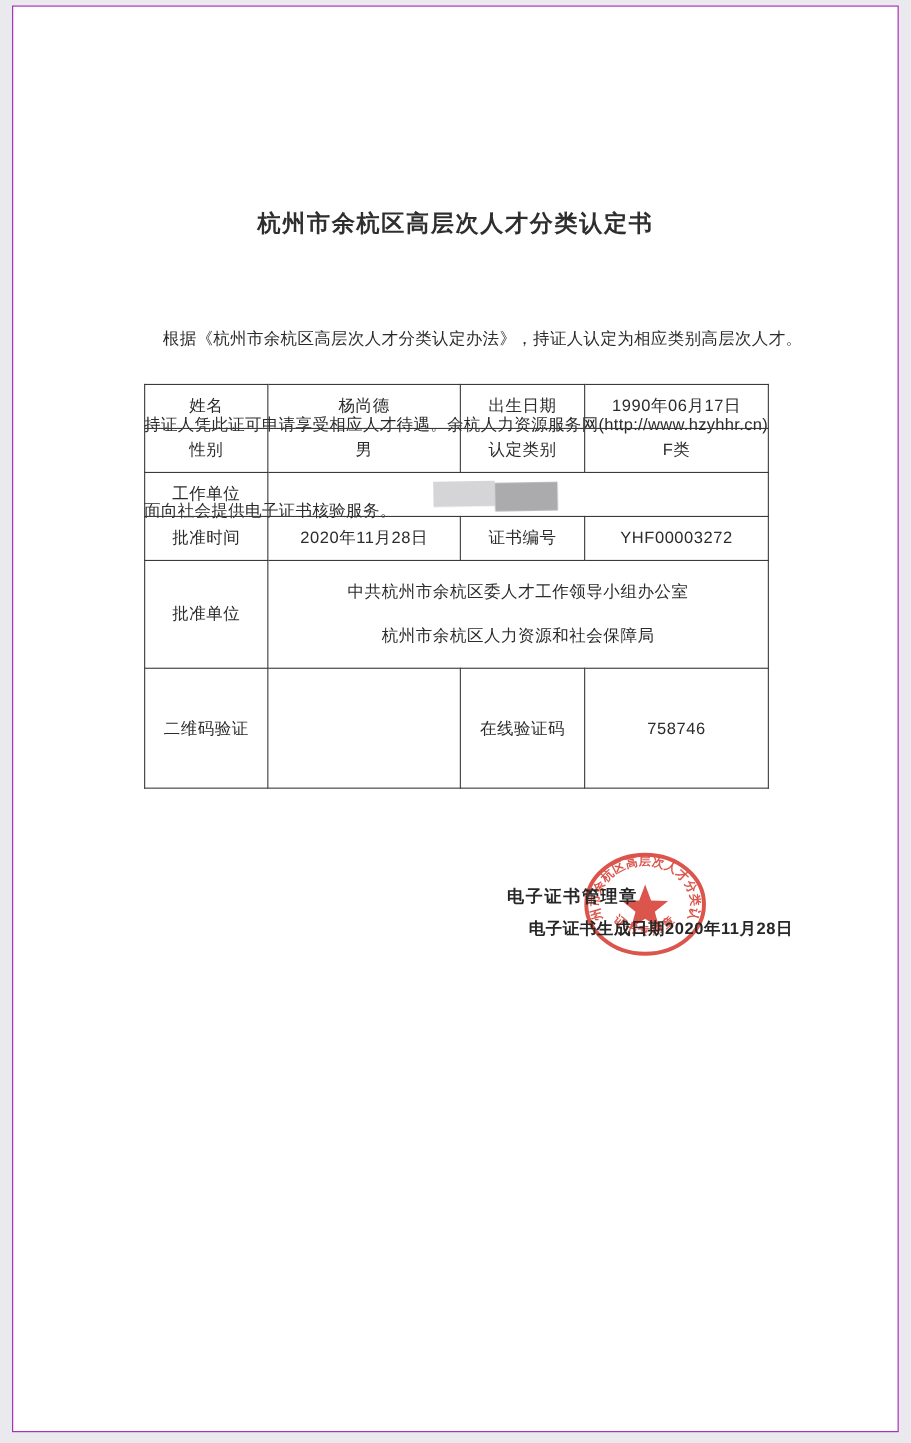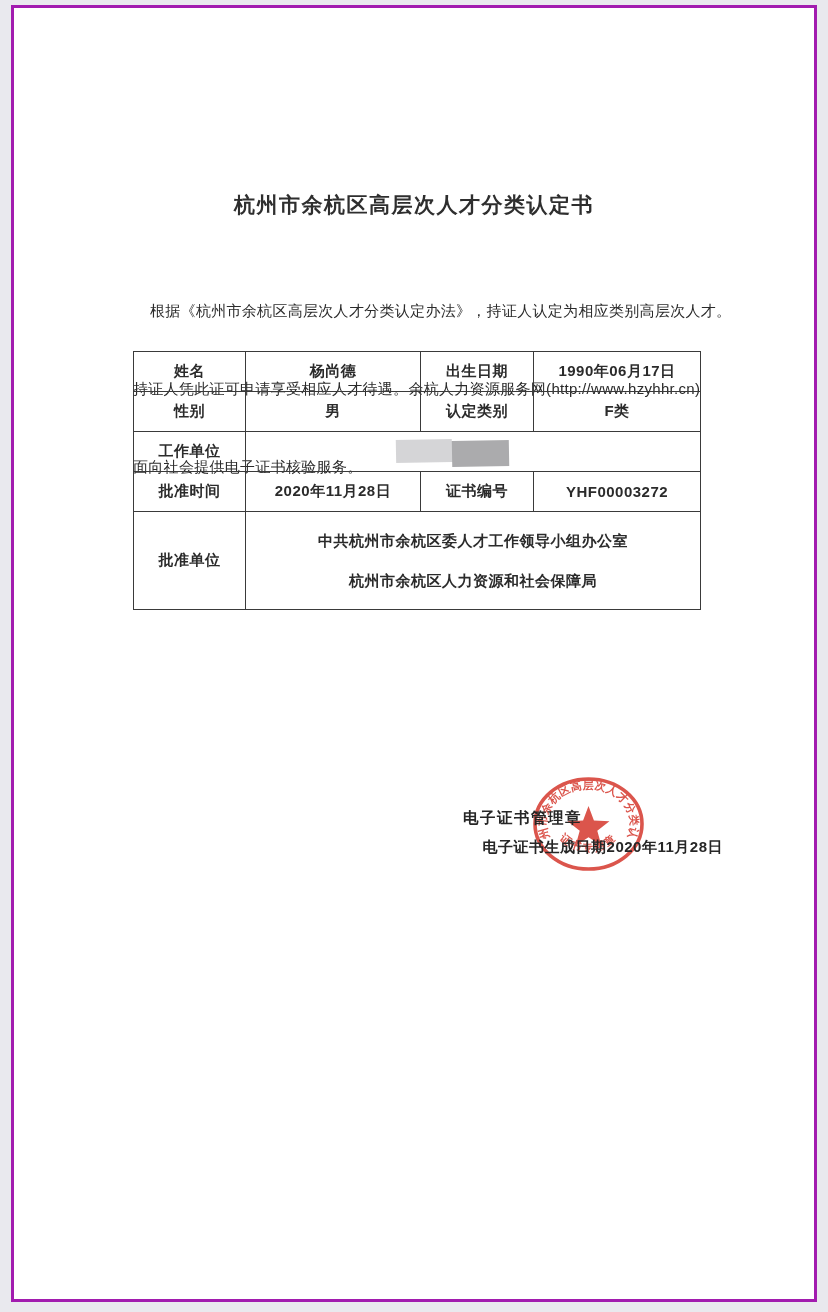--- a/index.html
+++ b/index.html
@@ -4,41 +4,41 @@
 <style>
   html,body{margin:0;padding:0;}
   body{
     width:828px;height:1312px;position:relative;overflow:hidden;
     background:#e9e9ee;
     font-family:"Liberation Sans","DejaVu Sans",sans-serif;
     -webkit-font-smoothing:antialiased;
   }
   .page{
     position:absolute;left:11px;top:5px;width:806px;height:1297px;
-    background:#ffffff;border:3px solid #a21caf;box-sizing:border-box;
+    background:#ffffff;border:1px solid #a21caf;box-sizing:border-box;
   }
   .title{
     position:absolute;top:183px;left:0;width:100%;margin:0;
     text-align:center;font-size:21px;font-weight:700;color:#2e2e2e;
     letter-spacing:1.5px;
   }
   .intro{
     position:absolute;top:240px;left:119px;width:567px;
     font-size:15px;line-height:30px;color:#2b2b2b;letter-spacing:0.3px;
   }
   .intro-line{white-space:nowrap;margin-top:48px;}
   .intro-line.indent{text-indent:17px;}
   table.cert{
     position:absolute;top:343px;left:119px;width:567px;
     border-collapse:collapse;table-layout:fixed;
     font-size:15px;color:#2b2b2b;
   }
   table.cert td{
     border:1.5px solid #3a3a3a;text-align:center;vertical-align:middle;
-    padding:0;letter-spacing:0.5px;overflow:hidden;font-weight:bold;
+    padding:0;letter-spacing:0.5px;overflow:hidden;
   }
   tr.row-s{height:40px;}
   tr.row-m{height:98px;}
   tr.row-l{height:109px;}
   td.approve-cell{text-align:left;padding-left:20px;}
   td.approve-cell .approve-line{line-height:40px;white-space:nowrap;}
   td.redact-cell{position:relative;}
   .redact{
     position:absolute;left:150px;top:7px;display:flex;align-items:flex-start;
     transform:rotate(-1deg);filter:blur(0.7px);
@@ -117,20 +117,26 @@
         <td>证书编号</td>
         <td>YHF00003272</td>
       </tr>
       <tr class="row-m">
         <td>批准单位</td>
         <td colspan="3" class="approve-cell">
           <div class="approve-line">中共杭州市余杭区委人才工作领导小组办公室</div>
           <div class="approve-line">杭州市余杭区人力资源和社会保障局</div>
         </td>
       </tr>
+      <tr class="row-l">
+        <td>二维码验证</td>
+        <td class="qr-cell"></td>
+        <td>在线验证码</td>
+        <td>758746</td>
+      </tr>
     </tbody>
   </table>
 
   <svg class="seal-svg" viewBox="0 0 115 98">
     <ellipse cx="57.5" cy="49" rx="53.5" ry="45" fill="none" stroke="#d8473d" stroke-width="3.6"></ellipse>
     <defs>
       <path id="sealArcTop" d="M 18 61.1 A 42 35.5 0 1 1 97 61.1" fill="none"></path>
       <path id="sealArcBottom" d="M 26.7 60.6 A 34 27.5 0 0 0 88.3 60.6" fill="none"></path>
     </defs>
     <text class="seal-arc-top" fill="#d8473d">

